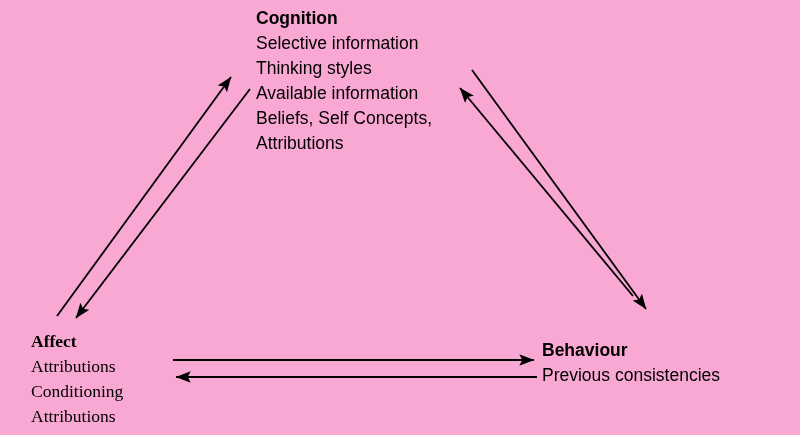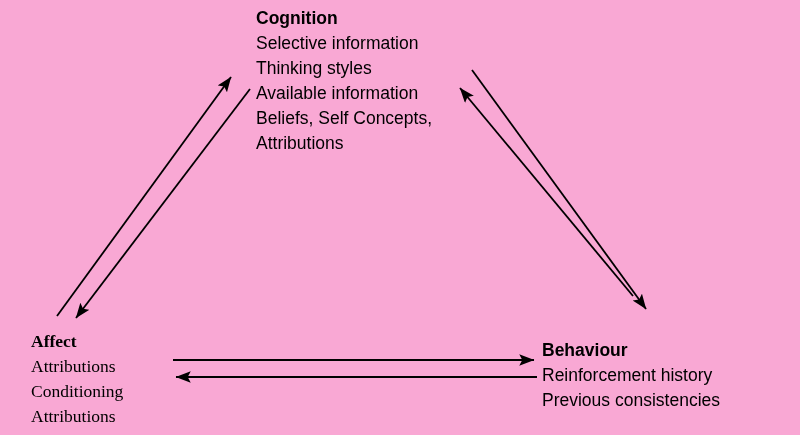--- a/index.html
+++ b/index.html
@@ -87,17 +87,16 @@
 
   <div class="node" id="node-affect">
     <div class="node-title">Affect</div>
     <div class="node-line">Attributions</div>
     <div class="node-line">Conditioning</div>
     <div class="node-line">Attributions</div>
   </div>
 
   <div class="node" id="node-behaviour">
     <div class="node-title">Behaviour</div>
-    <div class="node-line">Reinforcement history</div>
     <div class="node-line">Previous consistencies</div>
   </div>
 
 </div>
 
 </body></html>

